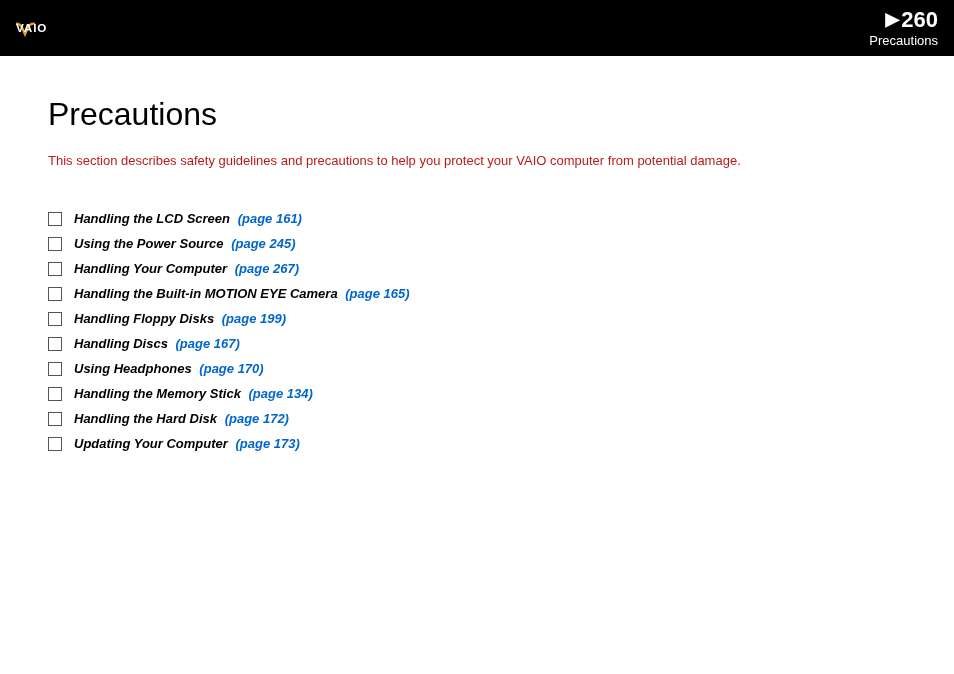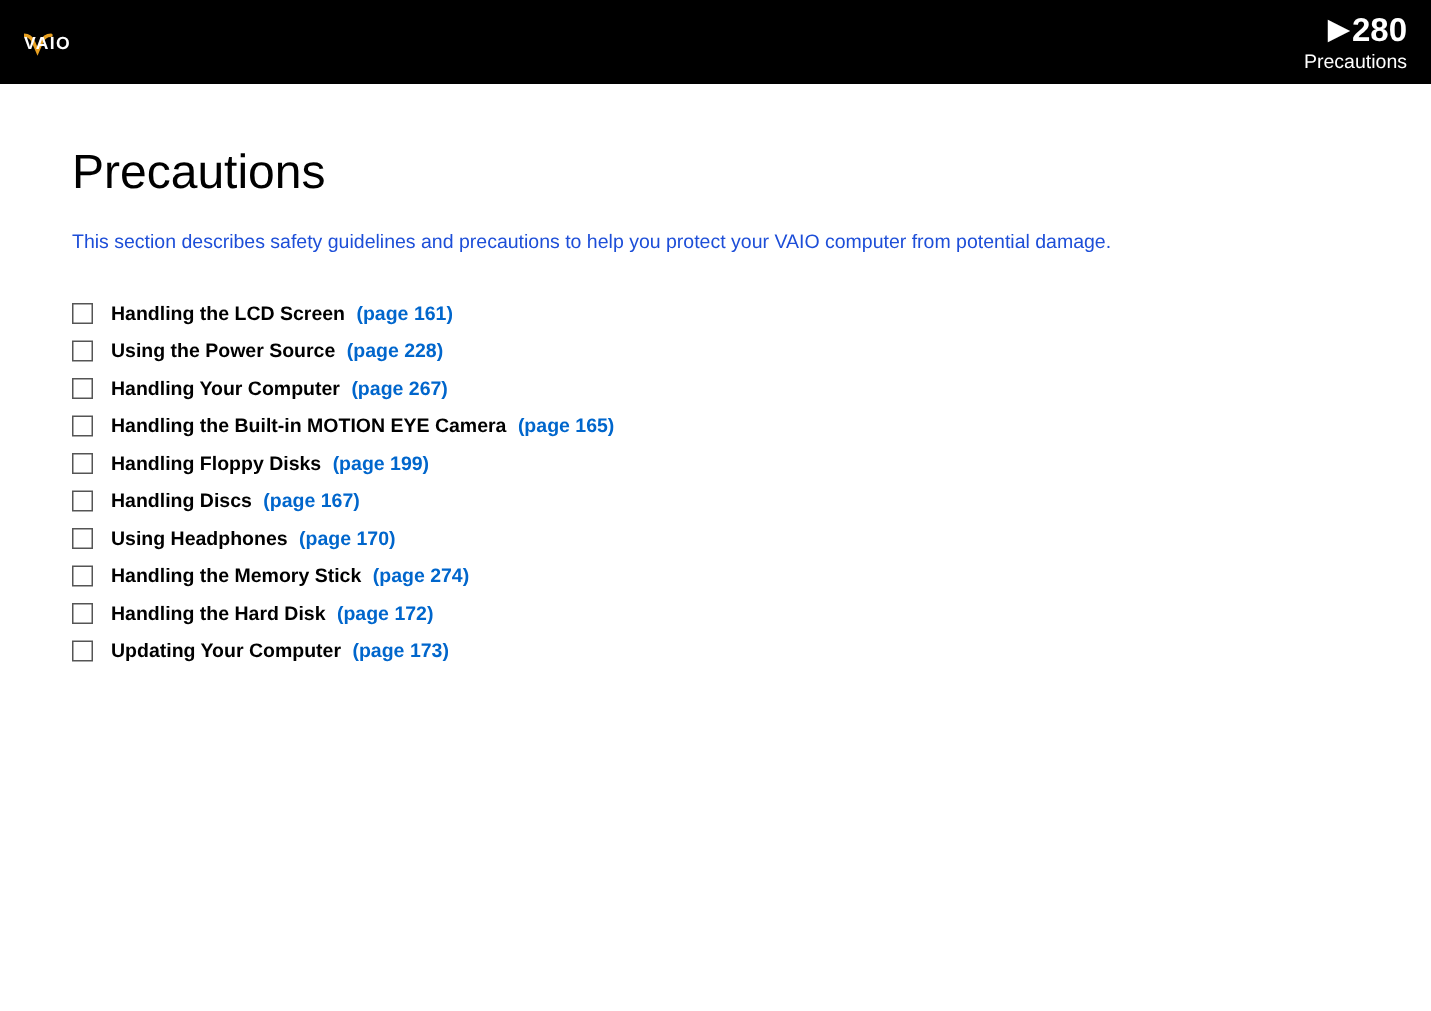--- a/index.html
+++ b/index.html
@@ -71,36 +71,37 @@
     .page-title {
       font-size: 32px;
       font-weight: normal;
       color: #000000;
       margin-bottom: 18px;
       font-family: Arial, Helvetica, sans-serif;
     }
 
     .page-description {
       font-size: 13px;
-      color: #1d4ed8;
-      margin-bottom: 30px;
+      color: #b91c1c;
+      margin-bottom: 40px;
       line-height: 1.5;
     }
 
     .toc-list {
       list-style: none;
       padding: 0;
       margin: 0;
     }
 
     .toc-list li {
       display: flex;
       align-items: flex-start;
       margin-bottom: 10px;
       font-size: 13px;
+      font-style: italic;
     }
 
     .checkbox-icon {
       width: 14px;
       height: 14px;
       border: 1.5px solid #555555;
       margin-right: 12px;
       margin-top: 1px;
       flex-shrink: 0;
       display: inline-block;
@@ -127,39 +128,39 @@
 
       <path d="M0,8 Q10,8 14,18 L20,32 L26,18 Q30,8 40,8" stroke="#e8a020" stroke-width="5" fill="none" stroke-linecap="round"></path>
 
       <text x="0" y="28" font-family="Arial" font-size="26" font-weight="bold" fill="white" letter-spacing="2">VAIO</text>
     </svg>
   </div>
 
   <div class="header-page-info">
     <div class="header-page-number">
       <span class="header-arrow">▶</span>
-      <span>280</span>
+      <span>260</span>
     </div>
     <div class="header-page-label">Precautions</div>
   </div>
 </header>
 
 <main class="main-content">
   <h1 class="page-title">Precautions</h1>
   <p class="page-description">This section describes safety guidelines and precautions to help you protect your VAIO computer from potential damage.</p>
 
   <ul class="toc-list" id="toc-list">
 
   <li>
         <span class="checkbox-icon"></span>
         <span class="toc-item-text">Handling the LCD Screen <a class="toc-item-link" href="#161">(page 161)</a></span>
       </li>
       <li>
         <span class="checkbox-icon"></span>
-        <span class="toc-item-text">Using the Power Source <a class="toc-item-link" href="#162">(page 228)</a></span>
+        <span class="toc-item-text">Using the Power Source <a class="toc-item-link" href="#162">(page 245)</a></span>
       </li>
       <li>
         <span class="checkbox-icon"></span>
         <span class="toc-item-text">Handling Your Computer <a class="toc-item-link" href="#163">(page 267)</a></span>
       </li>
       <li>
         <span class="checkbox-icon"></span>
         <span class="toc-item-text">Handling the Built-in MOTION EYE Camera <a class="toc-item-link" href="#165">(page 165)</a></span>
       </li>
       <li>
@@ -169,21 +170,21 @@
       <li>
         <span class="checkbox-icon"></span>
         <span class="toc-item-text">Handling Discs <a class="toc-item-link" href="#167">(page 167)</a></span>
       </li>
       <li>
         <span class="checkbox-icon"></span>
         <span class="toc-item-text">Using Headphones <a class="toc-item-link" href="#170">(page 170)</a></span>
       </li>
       <li>
         <span class="checkbox-icon"></span>
-        <span class="toc-item-text">Handling the Memory Stick <a class="toc-item-link" href="#171">(page 274)</a></span>
+        <span class="toc-item-text">Handling the Memory Stick <a class="toc-item-link" href="#171">(page 134)</a></span>
       </li>
       <li>
         <span class="checkbox-icon"></span>
         <span class="toc-item-text">Handling the Hard Disk <a class="toc-item-link" href="#172">(page 172)</a></span>
       </li>
       <li>
         <span class="checkbox-icon"></span>
         <span class="toc-item-text">Updating Your Computer <a class="toc-item-link" href="#173">(page 173)</a></span>
       </li>
     </ul>

